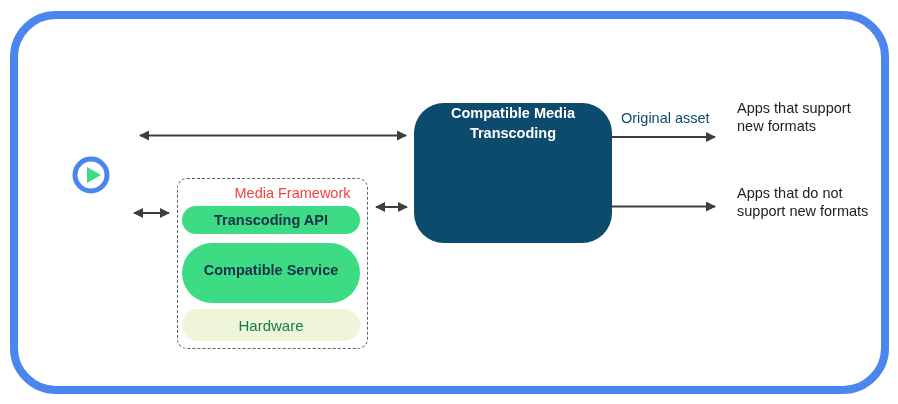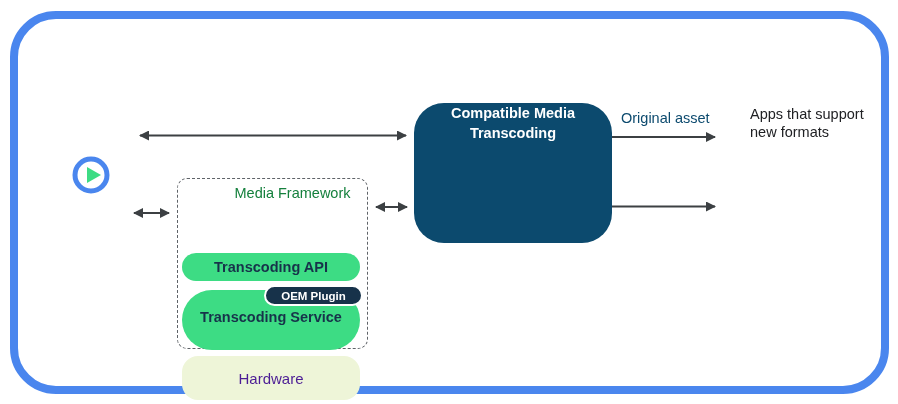--- a/index.html
+++ b/index.html
@@ -56,41 +56,40 @@
     border: 1.6px dashed #5f6368;
     border-radius: 10px;
     background: #ffffff;
   }
   .framework-title {
     position: absolute;
     left: 177px; top: 185px;
     width: 191px;
     text-align: center;
     font-size: 14.5px;
-    color: #15803d;
+    color: #ef4444;
     padding-left: 40px;
   }
   .layer {
     position: absolute;
     left: 182px;
     width: 178px;
     display: flex;
     align-items: center;
     justify-content: center;
     text-align: center;
     font-weight: bold;
     font-size: 14.5px;
     color: #17324a;
-    margin-top: 47px;
   }
   .layer-api    { top: 206px; height: 28px; background: #3ddc84; border-radius: 14px; }
   .layer-service{ top: 243px; height: 60px; background: #3ddc84; border-radius: 30px;
                   align-items: flex-start; padding-top: 19px; }
-  .layer-hw     { top: 309px; height: 44px; background: #eef5d8; border-radius: 16px;
-                  font-weight: normal; font-size: 15px; color: #4c1d95; }
+  .layer-hw     { top: 309px; height: 32px; background: #eef5d8; border-radius: 16px;
+                  font-weight: normal; font-size: 15px; color: #15803d; }
   .oem-pill {
     position: absolute;
     left: 264px; top: 285px;
     width: 99px; height: 21px;
     background: #17324a;
     border: 2px solid #ffffff;
     border-radius: 11px;
     display: flex;
     align-items: center;
     justify-content: center;
@@ -128,21 +127,21 @@
   .asset-transcoded { left: 621px; top: 213px; }
 
   .apps-label {
     position: absolute;
     left: 737px;
     font-size: 14.5px;
     line-height: 17.5px;
     white-space: pre-line;
     color: #202124;
   }
-  .apps-support    { top: 106px; margin-left: 13px; }
+  .apps-support    { top: 100px; }
   .apps-no-support { top: 185px; }
 </style>
 </head>
 <body>
 
 <div class="canvas">
 
   <div class="outer-frame"></div>
 
   <svg class="arrow-layer" width="898" height="404" viewBox="0 0 898 404">
@@ -167,33 +166,32 @@
   </svg>
 
   <div class="framework-box"></div>
   <div class="framework-title">Media Framework</div>
 
   <div class="layer layer-api">
     <span>Transcoding API</span>
   </div>
 
   <div class="layer layer-service">
-    <span>Transcoding Service</span>
-  </div>
-  <div class="oem-pill">
-    <span>OEM Plugin</span>
+    <span>Compatible Service</span>
   </div>
 
   <div class="layer layer-hw">
     <span>Hardware</span>
   </div>
 
   <div class="transcoding-box">
     <div class="pre">Compatible Media
 Transcoding</div>
   </div>
 
   <div class="asset-label asset-original">Original asset</div>
   <div class="apps-label apps-support">Apps that support
 new formats</div>
 
+  <div class="apps-label apps-no-support">Apps that do not
+support new formats</div>
 
 </div>
 
 </body></html>

